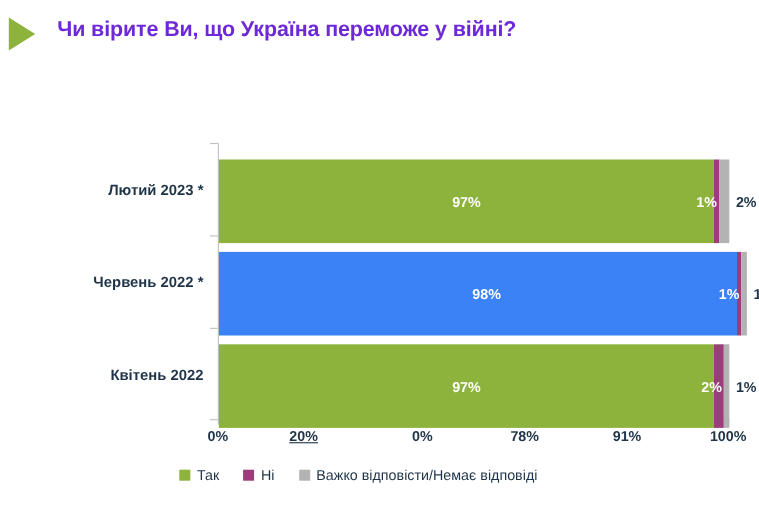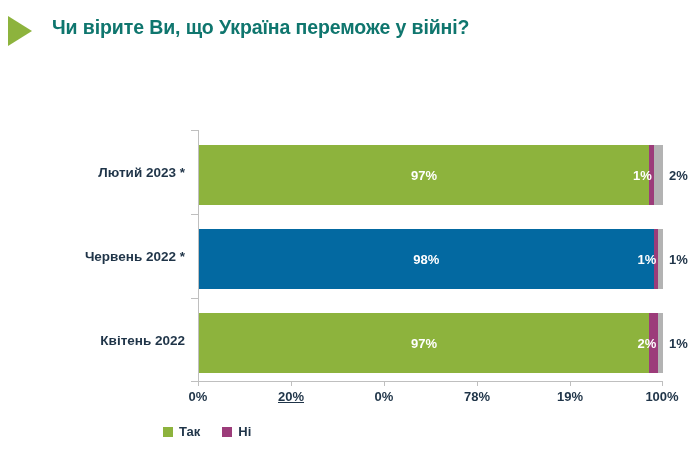--- a/index.html
+++ b/index.html
@@ -34,21 +34,21 @@
     border-top: 15px solid transparent;
     border-bottom: 15px solid transparent;
     border-left: 24px solid #8DB33D;
   }
   #chart-title {
     position: absolute;
     left: 52px;
     top: 16px;
     font-size: 19.5px;
     font-weight: bold;
-    color: #0f766e;
+    color: #6d28d9;
     letter-spacing: -0.1px;
     white-space: nowrap;
   }
 
   
   #plot {
     position: absolute;
     left: 0;
     top: 0;
     width: 690px;
@@ -96,21 +96,21 @@
     font-size: 13.5px;
     font-weight: bold;
     color: #1F3448;
     white-space: nowrap;
   }
 
   
   .bar-row {
     position: absolute;
     left: 171px;
-    height: 60px;
+    height: 76px;
     display: flex;
     align-items: center;
   }
   .seg {
     position: relative;
     height: 100%;
     display: flex;
     align-items: center;
     justify-content: center;
   }
@@ -159,21 +159,21 @@
     white-space: nowrap;
   }
   .legend-swatch {
     width: 10px;
     height: 10px;
     margin-right: 6px;
     flex: 0 0 auto;
   }
   .legend-text {
     font-size: 13px;
-    font-weight: bold;
+    font-weight: normal;
     color: #1F3448;
   }
 </style>
 </head>
 <body>
 
 <div id="header">
   <div id="play-triangle"></div>
   <div id="chart-title">Чи вірите Ви, що Україна переможе у війні?</div>
 </div>
@@ -205,21 +205,21 @@
     </div>
     <div class="seg" style="width:4.64px;background:#9C3C7A;">
       <span class="seg-label nudge-left">1%</span>
     </div>
     <div class="seg" style="width:9.28px;background:#B3B3B3;">
       <span class="seg-label outside">2%</span>
     </div>
   </div>
 
   <div class="bar-row" style="top:229px;">
-    <div class="seg" style="width:454.7px;background:#0369a1;">
+    <div class="seg" style="width:454.7px;background:#3b82f6;padding-left:16px;">
       <span class="seg-label">98%</span>
     </div>
     <div class="seg" style="width:4.64px;background:#9C3C7A;">
       <span class="seg-label nudge-left">1%</span>
     </div>
     <div class="seg" style="width:4.64px;background:#B3B3B3;">
       <span class="seg-label outside">1%</span>
     </div>
   </div>
 
@@ -229,34 +229,38 @@
     </div>
     <div class="seg" style="width:9.28px;background:#9C3C7A;">
       <span class="seg-label nudge-left">2%</span>
     </div>
     <div class="seg" style="width:4.64px;background:#B3B3B3;">
       <span class="seg-label outside">1%</span>
     </div>
   </div>
 
   <div class="x-label" style="left:170px;">0%</div>
-  <div class="x-label" style="left:263px;text-decoration:underline;">20%</div>
+  <div class="x-label" style="left:248px;text-decoration:underline;">20%</div>
   <div class="x-label" style="left:356px;">0%</div>
   <div class="x-label" style="left:449px;">78%</div>
-  <div class="x-label" style="left:542px;">19%</div>
+  <div class="x-label" style="left:542px;">91%</div>
   <div class="x-label" style="left:634px;">100%</div>
 
 </div>
 
 <div id="legend">
 
   <div class="legend-item">
     <span class="legend-swatch" style="background:#8DB33D;"></span>
     <span class="legend-text">Так</span>
   </div>
 
   <div class="legend-item">
     <span class="legend-swatch" style="background:#9C3C7A;"></span>
     <span class="legend-text">Ні</span>
   </div>
 
+  <div class="legend-item">
+    <span class="legend-swatch" style="background:#B3B3B3;"></span>
+    <span class="legend-text">Важко відповісти/Немає відповіді</span>
+  </div>
 
 </div>
 
 </body></html>

